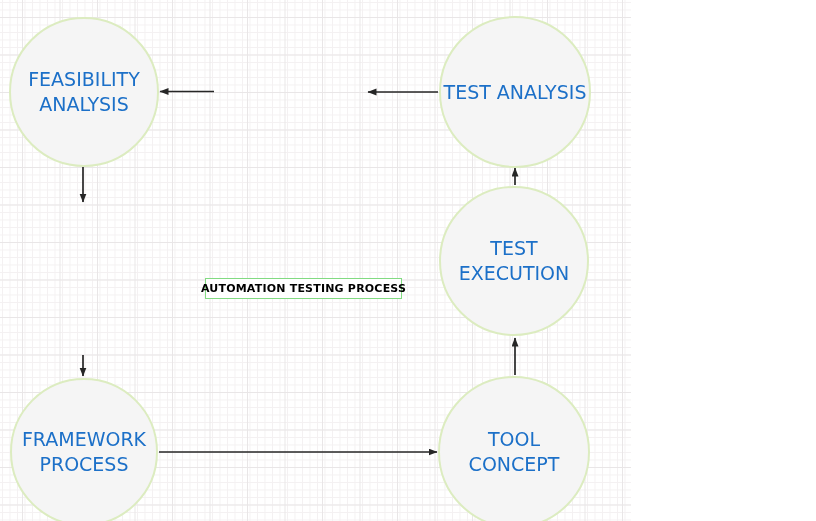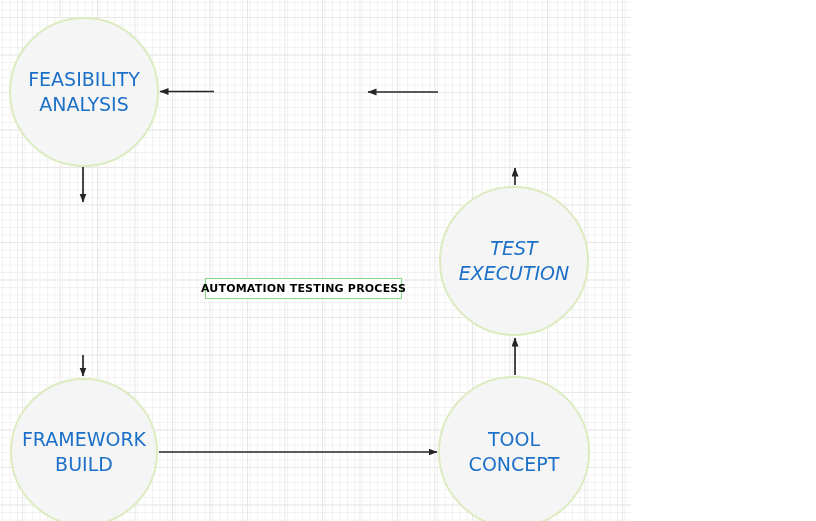--- a/index.html
+++ b/index.html
@@ -82,28 +82,31 @@
     <line x1="159" y1="452" x2="437" y2="452" stroke="#262626" stroke-width="1.7" marker-end="url(#arrow)"></line>
     <line x1="515" y1="375" x2="515" y2="338" stroke="#262626" stroke-width="1.7" marker-end="url(#arrow)"></line>
     <line x1="515" y1="185" x2="515" y2="168" stroke="#262626" stroke-width="1.7" marker-end="url(#arrow)"></line>
   </svg>
 
   <div class="node" style="left:9px;   top:17px;  width:150px; height:150px;text-align:center;">
     <span class="node-label">FEASIBILITY ANALYSIS</span>
   </div>
 
 
+  <div class="node" style="left:439px; top:16px;  width:152px; height:152px;">
+    <span class="node-label">TEST ANALYSIS</span>
+  </div>
 
 
-  <div class="node" style="left:439px; top:186px; width:150px; height:150px;font-style:italic;">
+  <div class="node" style="left:439px; top:186px; width:150px; height:150px;">
     <span class="node-label">TEST EXECUTION</span>
   </div>
 
   <div class="node" style="left:10px;  top:378px; width:148px; height:148px;">
-    <span class="node-label">FRAMEWORK BUILD</span>
+    <span class="node-label">FRAMEWORK PROCESS</span>
   </div>
 
   <div class="node" style="left:438px; top:376px; width:152px; height:152px;">
     <span class="node-label">TOOL CONCEPT</span>
   </div>
 
   <div class="process-title">
     <span>AUTOMATION TESTING PROCESS</span>
   </div>
 

